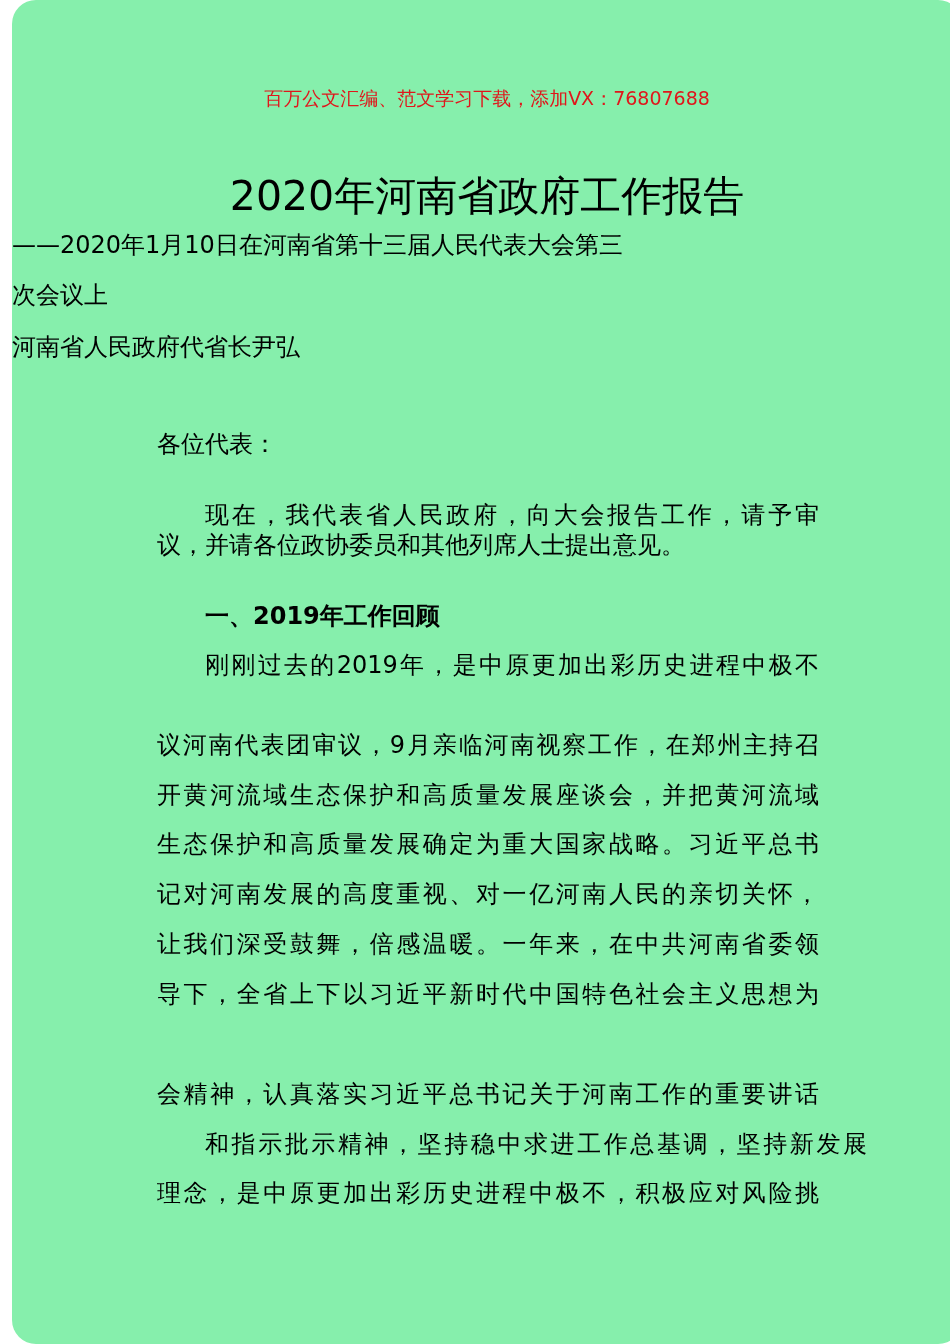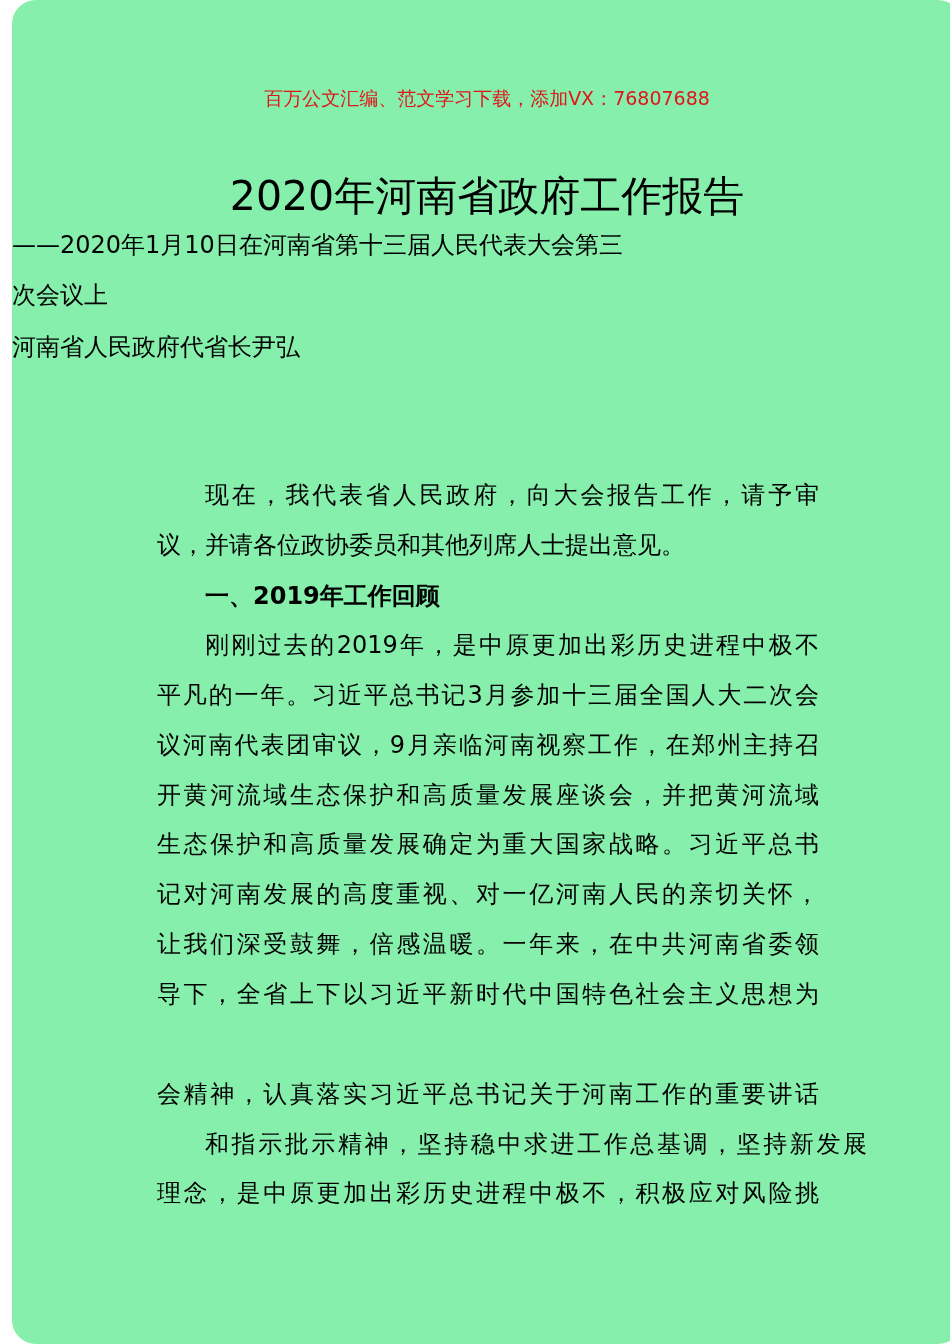--- a/index.html
+++ b/index.html
@@ -52,48 +52,48 @@
       white-space: nowrap;
     }
     .body-text {
       position: absolute;
       left: 145px;
       width: 662px;
       font-size: 24px;
       line-height: 36px;
       white-space: nowrap;
     }
-    .indent { left: 193px; width: 614px; }
+    .indent { left: 193px; width: 614px; margin-top: 20px; }
     .justify {
       text-align: justify;
       text-align-last: justify;
     }
   </style>
 </head>
 <body>
 
 <div class="page">
 
   <div class="watermark">百万公文汇编、范文学习下载，添加VX：76807688</div>
 
   <div class="title">2020年河南省政府工作报告</div>
 
   <div class="subtitle-line" style="top:227px;">——2020年1月10日在河南省第十三届人民代表大会第三</div>
   <div class="subtitle-line" style="top:277px;">次会议上</div>
 
   <div class="subtitle-line" style="top:329px;">河南省人民政府代省长尹弘</div>
 
+  <div class="body-text" style="top:426px;">各位代表：</div>
 
   <div class="body-text indent justify" style="top:477px;">现在，我代表省人民政府，向大会报告工作，请予审</div>
   <div class="body-text" style="top:527px;">议，并请各位政协委员和其他列席人士提出意见。</div>
 
   <div class="body-text indent" style="top:578px;font-weight:bold;">一、2019年工作回顾</div>
 
   <div class="body-text indent justify" style="top:627px;">刚刚过去的2019年，是中原更加出彩历史进程中极不</div>
-  <div class="body-text justify" style="top:677px;">平凡的一年。习近平总书记3月参加十三届全国人大二次会</div>
   <div class="body-text justify" style="top:727px;">议河南代表团审议，9月亲临河南视察工作，在郑州主持召</div>
   <div class="body-text justify" style="top:777px;">开黄河流域生态保护和高质量发展座谈会，并把黄河流域</div>
   <div class="body-text justify" style="top:826px;">生态保护和高质量发展确定为重大国家战略。习近平总书</div>
   <div class="body-text justify" style="top:926px;">让我们深受鼓舞，倍感温暖。一年来，在中共河南省委领</div>
   <div class="body-text justify" style="top:876px;">记对河南发展的高度重视、对一亿河南人民的亲切关怀，</div>
   <div class="body-text justify" style="top:976px;">导下，全省上下以习近平新时代中国特色社会主义思想为</div>
   <div class="body-text justify" style="top:1076px;">会精神，认真落实习近平总书记关于河南工作的重要讲话</div>
   <div class="body-text justify" style="top:1126px;margin-left:48px;">和指示批示精神，坚持稳中求进工作总基调，坚持新发展</div>
   <div class="body-text justify" style="top:1175px;">理念，是中原更加出彩历史进程中极不，积极应对风险挑</div>
 

